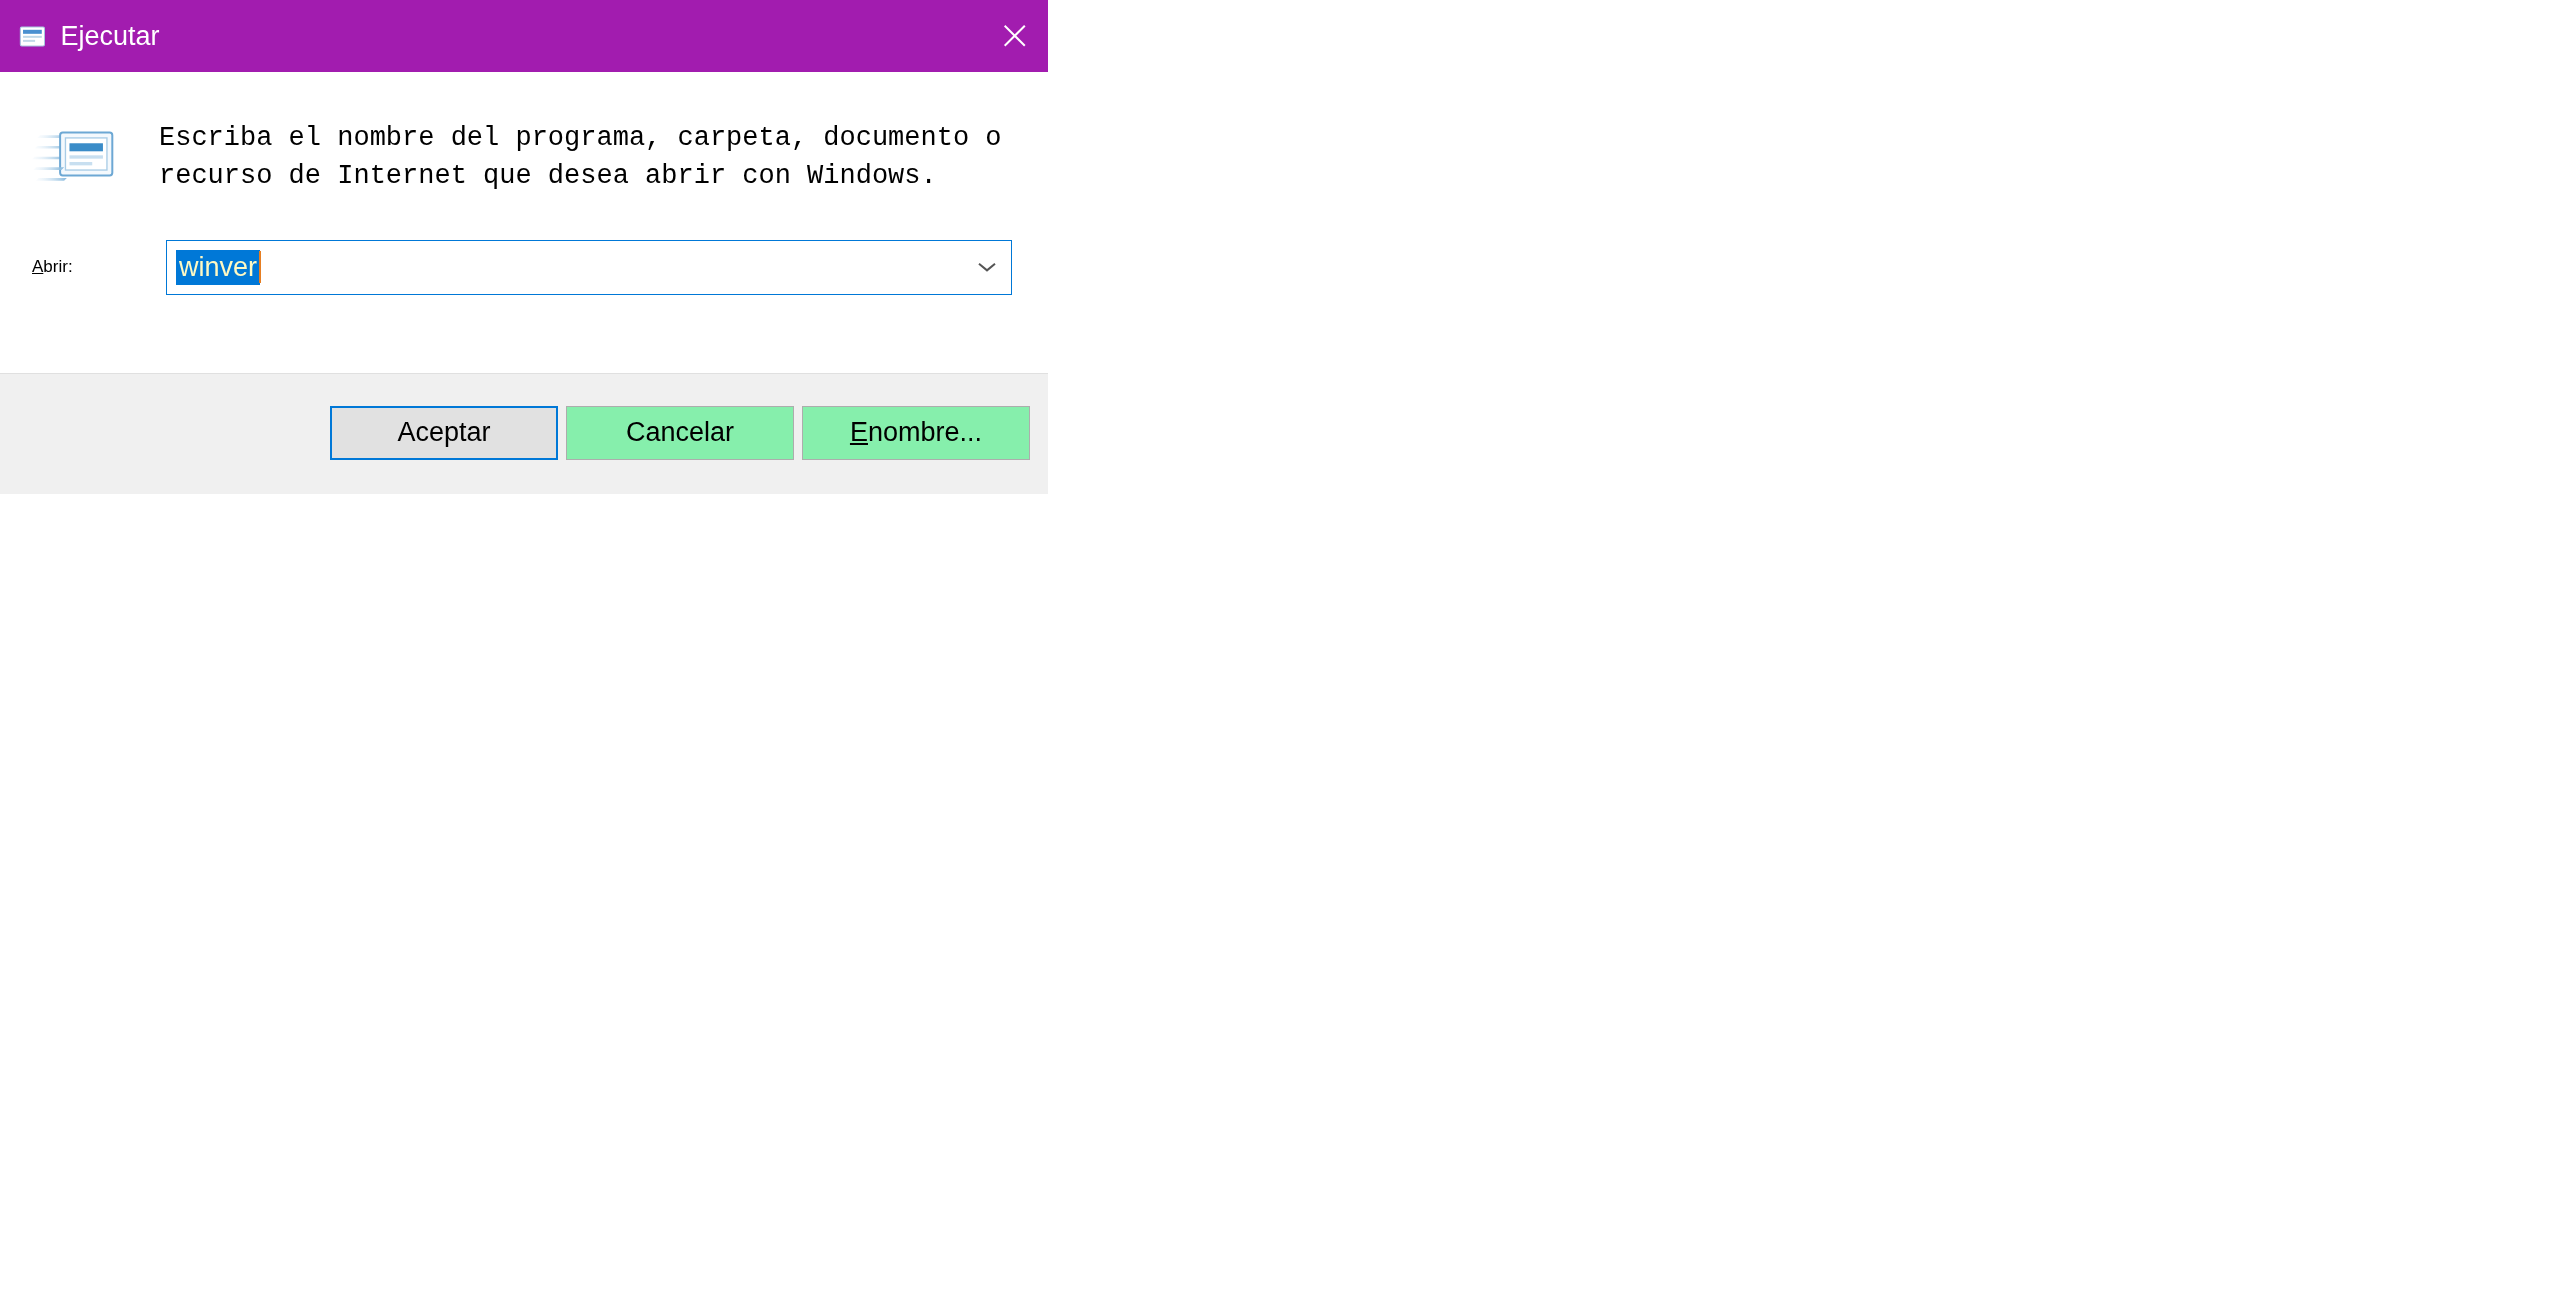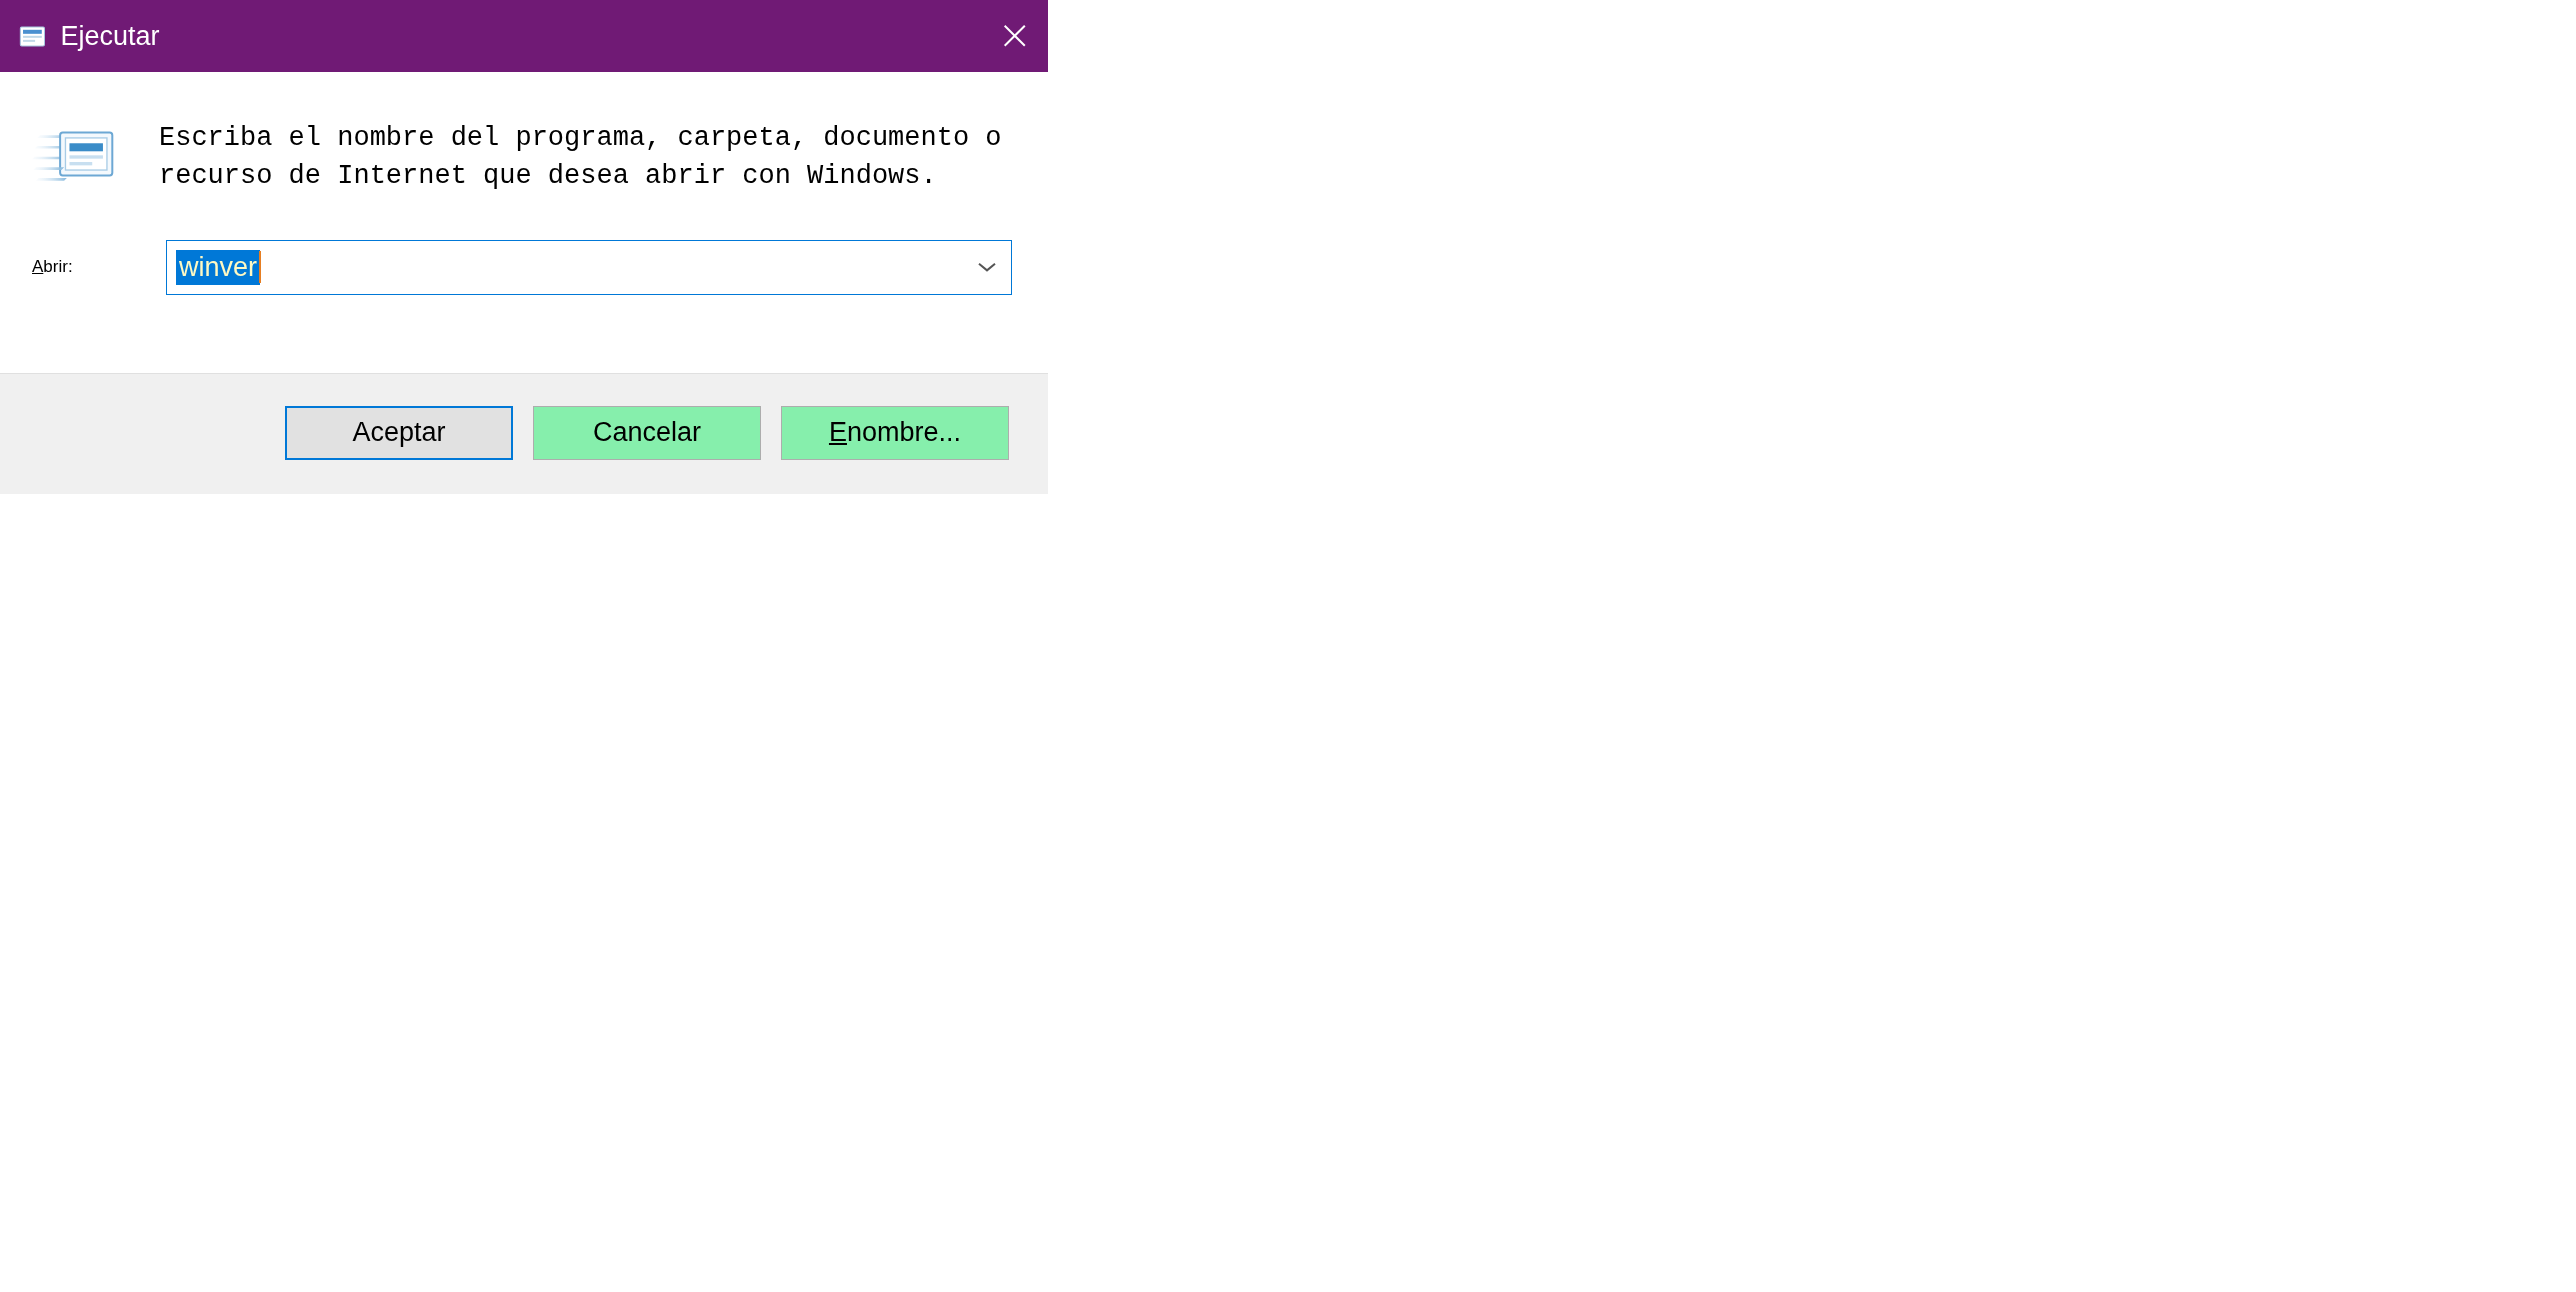--- a/index.html
+++ b/index.html
@@ -8,21 +8,21 @@
       box-sizing: border-box;
     }
     body {
       font-family: 'Segoe UI', Tahoma, sans-serif;
       background: #fff;
       width: 1048px;
       height: 525px;
       overflow: hidden;
     }
     .titlebar {
-      background: #701a75;
+      background: #a21caf;
       height: 72px;
       display: flex;
       align-items: center;
       padding: 0 13.4px 0 19px;
       position: relative;
     }
     .titlebar-icon {
       width: 29.5px;
       height: 27px;
       margin-right: 12px;
@@ -129,24 +129,24 @@
       width: 20px;
       height: 12px;
     }
     .dropdown-arrow svg {
       width: 20px;
       height: 12px;
     }
     .button-area {
       background: #f0f0f0;
       border-top: 0.7px solid #e0e0e0;
-      padding: 32px 39px 34px 0;
+      padding: 32px 18px 34px 0;
       display: flex;
       justify-content: flex-end;
-      gap: 20px;
+      gap: 8px;
       margin-top: 51px;
     }
     .btn {
       min-width: 228px;
       height: 54px;
       font-size: 27px;
       background: #86efac;
       border: 1.3px solid #adadad;
       cursor: pointer;
       display: flex;

